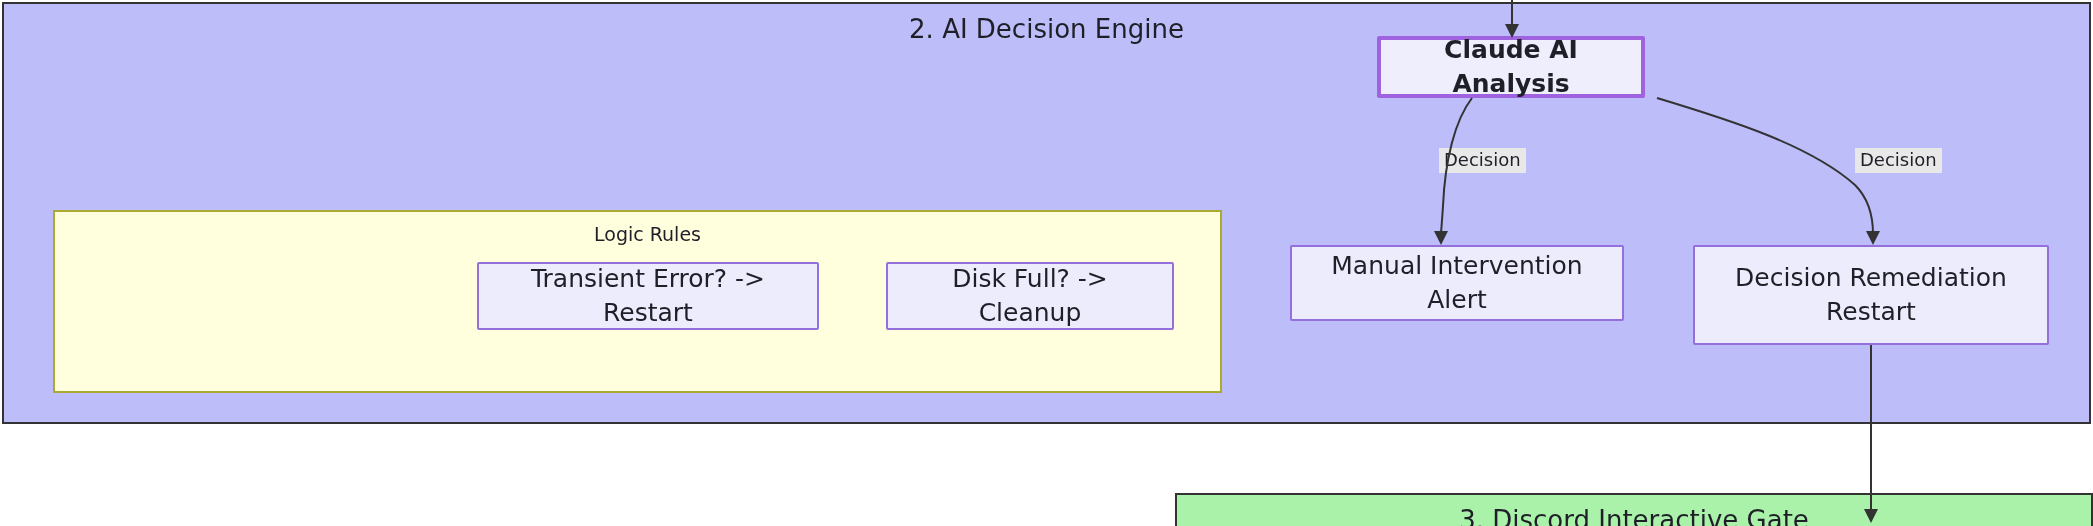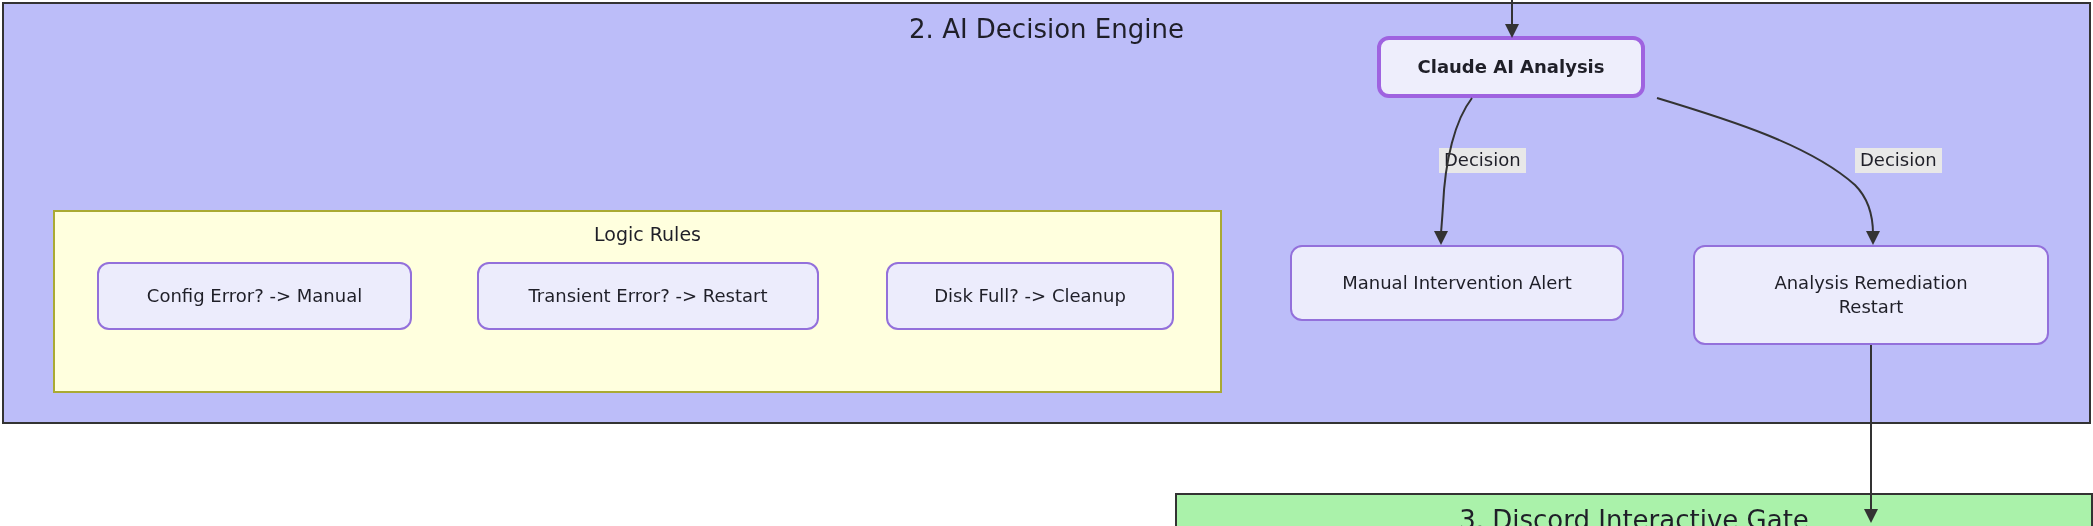--- a/index.html
+++ b/index.html
@@ -73,26 +73,26 @@
     color: #1f1f28;
     padding-left: 20px;
   }
 
   
   .node {
     position: absolute;
     box-sizing: border-box;
     background: #ececfc;
     border: 2px solid #9370db;
-    border-radius: 12px;
+    border-radius: 2px;
     display: flex;
     align-items: center;
     justify-content: center;
     text-align: center;
-    font-size: 18px;
+    font-size: 25px;
     color: #1f1f28;
     line-height: 1.35;
     padding: 4px 10px;
   }
   .node.highlight {
     border: 4px solid #9f63e0;
     font-weight: bold;
     background: #eeeefc;
   }
 
@@ -144,41 +144,38 @@
 <div id="canvas">
 
   <div class="subgraph" id="subgraph-ai">
     <div class="subgraph-title">2. AI Decision Engine</div>
   </div>
 
   <div id="subgraph-logic">
     <div class="subgraph-title">Logic Rules</div>
   </div>
 
-  <div class="node" id="node-rule-0">
-    <span>Config Error? -&gt; Manual</span>
-  </div>
   <div class="node" id="node-rule-1">
     <span>Transient Error? -&gt; Restart</span>
   </div>
   <div class="node" id="node-rule-2">
     <span>Disk Full? -&gt; Cleanup</span>
   </div>
 
   <div class="node highlight" id="node-claude">
     <span>Claude AI Analysis</span>
   </div>
 
   <div class="node" id="node-manual">
     <span>Manual Intervention Alert</span>
   </div>
 
   <div class="node" id="node-auto">
     <span>
-      <span>Analysis Remediation</span><br>
+      <span>Decision Remediation</span><br>
       <span>Restart</span>
     </span>
   </div>
 
   <div class="edge-label" id="edge-label-decision-manual">Decision</div>
   <div class="edge-label" id="edge-label-decision-auto">Decision</div>
 
   <div class="subgraph" id="subgraph-discord">
     <div class="subgraph-title">3. Discord Interactive Gate</div>
   </div>

